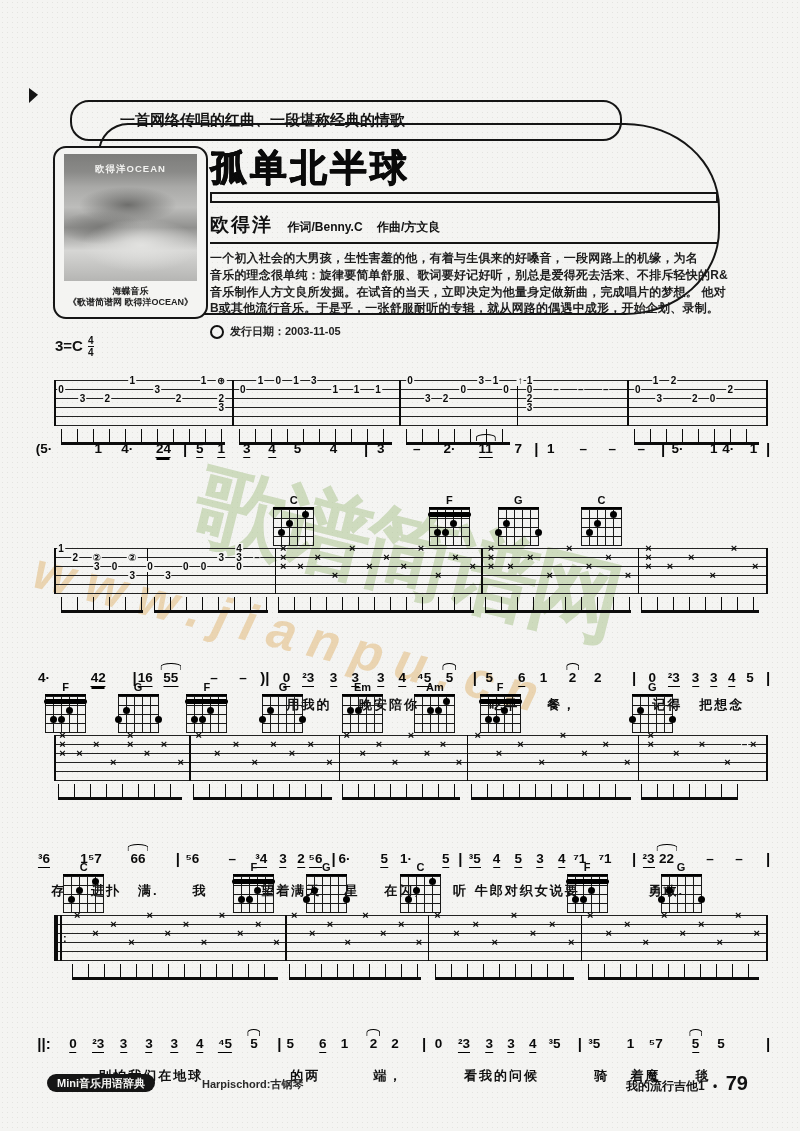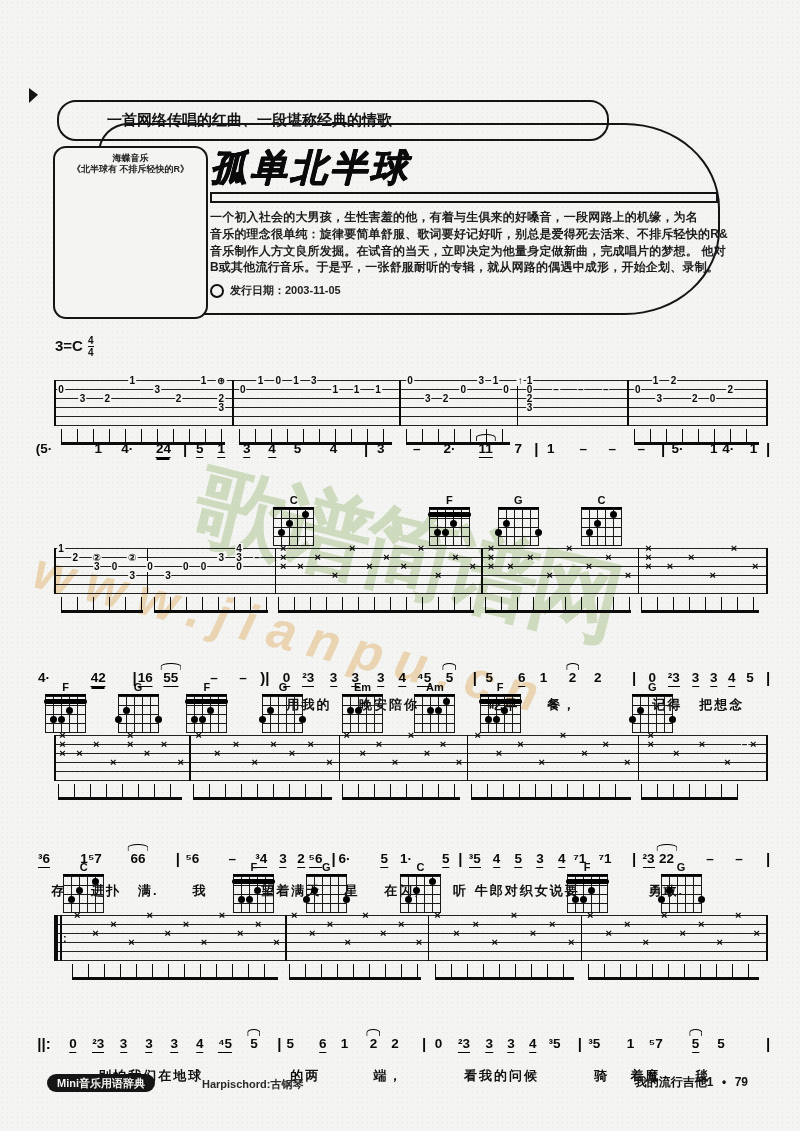--- a/index.html
+++ b/index.html
@@ -6,37 +6,37 @@
   body{width:800px;height:1131px;font-family:"Liberation Sans","DejaVu Sans",sans-serif;}
   #page{position:relative;width:800px;height:1131px;overflow:hidden;color:#111;
     background-color:#f4f4f2;
     background-image:radial-gradient(#e3e3e0 0.8px, transparent 0.9px);
     background-size:5px 5px;}
   .abs{position:absolute;}
 
   
   .site-watermark{left:28px;top:84px;font-size:31px;font-weight:bold;color:#1c1c1c;letter-spacing:-1px;z-index:4;}
   .corner-mark{left:29px;top:88px;width:9px;height:15px;background:#151515;clip-path:polygon(0 0,100% 45%,0 100%);z-index:3;}
-  .banner{left:57px;top:100px;width:548px;height:37px;border:2px solid #151515;border-radius:19px;z-index:3;background:transparent;}
+  .banner{left:70px;top:100px;width:548px;height:37px;border:2px solid #151515;border-radius:19px;z-index:3;background:transparent;}
   .banner-text{padding-left:48px;line-height:36px;font-size:15px;font-weight:bold;color:#141414;white-space:nowrap;}
   .header-outline{left:98px;top:123px;width:618px;height:188px;border:2px solid #151515;
     border-radius:30px 95px 95px 30px / 30px 85px 85px 30px;z-index:1;}
   .album-box{left:53px;top:146px;width:151px;height:169px;background:#f4f4f2;border:2px solid #151515;border-radius:13px;z-index:3;}
   .album-art{position:relative;margin:6px auto 0;width:133px;height:127px;overflow:hidden;
     background-image:
       radial-gradient(ellipse 70px 26px at 48% 40%, #6e6e6c 0%, rgba(110,110,108,0) 70%),
       radial-gradient(ellipse 85px 38px at 58% 72%, #e2e2e0 0%, rgba(226,226,224,0) 70%),
       radial-gradient(ellipse 60px 24px at 28% 58%, #7a7a78 0%, rgba(122,122,120,0) 70%),
       linear-gradient(180deg,#7d7d7b 0%,#8a8a88 14%,#a9a9a7 26%,#bdbdbb 42%,#90908e 58%,#d6d6d4 76%,#b5b5b3 100%);}
   .album-art-label{position:absolute;top:9px;left:0;right:0;text-align:center;color:#f2f2f0;font-size:9.5px;font-weight:bold;letter-spacing:1px;}
   .album-cap{line-height:11px;text-align:center;font-size:9px;font-weight:bold;color:#222;}
   .album-cap.first{margin-top:5px;}
   .title-block{left:210px;top:147px;width:508px;z-index:3;}
   .song-title{font-size:37px;font-weight:bold;letter-spacing:3px;color:#0a0a0a;
-    text-shadow:0.6px 0 #0a0a0a,-0.6px 0 #0a0a0a,0 0.5px #0a0a0a;line-height:42px;font-style:italic;}
+    text-shadow:0.6px 0 #0a0a0a,-0.6px 0 #0a0a0a,0 0.5px #0a0a0a;line-height:42px;}
   .title-bar{height:7px;border:2px solid #141414;margin-top:3px;}
   .artist-row{margin-top:9px;border-bottom:2px solid #141414;padding-bottom:4px;white-space:nowrap;}
   .artist-name{font-size:19px;font-weight:bold;letter-spacing:2px;}
   .credit{font-size:12px;font-weight:bold;margin-left:10px;}
   .desc{margin-top:6px;}
   .desc-line{font-size:12px;font-weight:bold;color:#1d1d1d;line-height:16.8px;white-space:nowrap;letter-spacing:0.2px;}
   .release-row{margin-top:7px;font-size:11px;font-weight:bold;color:#222;display:flex;align-items:center;}
   .release-icon{display:inline-block;width:10px;height:10px;border:2.5px solid #111;border-radius:50%;margin-right:6px;}
 
   
@@ -81,41 +81,49 @@
   .lyrics{position:absolute;left:0;right:0;height:20px;}
   .lt{position:absolute;font-size:13px;font-weight:bold;letter-spacing:2px;color:#101010;white-space:pre;}
 
   
   .footer-badge{left:47px;top:1074px;background:#151515;color:#f5f5f3;font-size:11px;font-weight:bold;
     line-height:16px;padding:1px 10px;border-radius:9px;z-index:3;}
   .footer-note{left:202px;top:1077px;font-size:11px;font-weight:bold;color:#2a2a2a;z-index:3;}
   .footer-right{right:52px;top:1072px;z-index:3;white-space:nowrap;}
   .book-title{font-size:12px;font-weight:bold;}
   .page-dot{font-size:12px;font-weight:bold;margin:0 4px;}
-  .page-no{font-size:12px;font-weight:bold;}
+  .page-no{font-size:20px;font-weight:bold;}
 </style>
 </head>
 <body>
 
 <div id="page">
 
   <div class="abs corner-mark"></div>
   <div class="abs banner">
     <div class="banner-text">一首网络传唱的红曲、一段堪称经典的情歌</div>
   </div>
   <div class="abs header-outline"></div>
 
   <div class="abs album-box">
+    <div class="album-art">
+      <div class="album-art-label">欧得洋OCEAN</div>
+    </div>
     <div class="album-cap first">海蝶音乐</div>
-    <div class="album-cap">《北半球有 不排斥轻快的R》</div>
+    <div class="album-cap">《歌谱简谱网 欧得洋OCEAN》</div>
   </div>
 
   <div class="abs title-block">
     <div class="song-title">孤单北半球</div>
     <div class="title-bar"></div>
+    <div class="artist-row">
+      <span class="artist-name">欧得洋</span>
+      <span class="credit">作词/Benny.C</span>
+      <span class="credit">作曲/方文良</span>
+    </div>
     <div class="desc">
       <div class="desc-line">一个初入社会的大男孩，生性害羞的他，有着与生俱来的好嗓音，一段网路上的机缘，为名</div>
       <div class="desc-line">音乐的理念很单纯：旋律要简单舒服、歌词要好记好听，别总是爱得死去活来、不排斥轻快的R&amp;</div>
       <div class="desc-line">音乐制作人方文良所发掘。在试音的当天，立即决定为他量身定做新曲，完成唱片的梦想。 他对</div>
       <div class="desc-line">B或其他流行音乐。于是乎，一张舒服耐听的专辑，就从网路的偶遇中成形，开始企划、录制。</div>
     </div>
     <div class="release-row">
       <span class="release-icon"></span>
       <span>发行日期：2003-11-05</span>
     </div>

